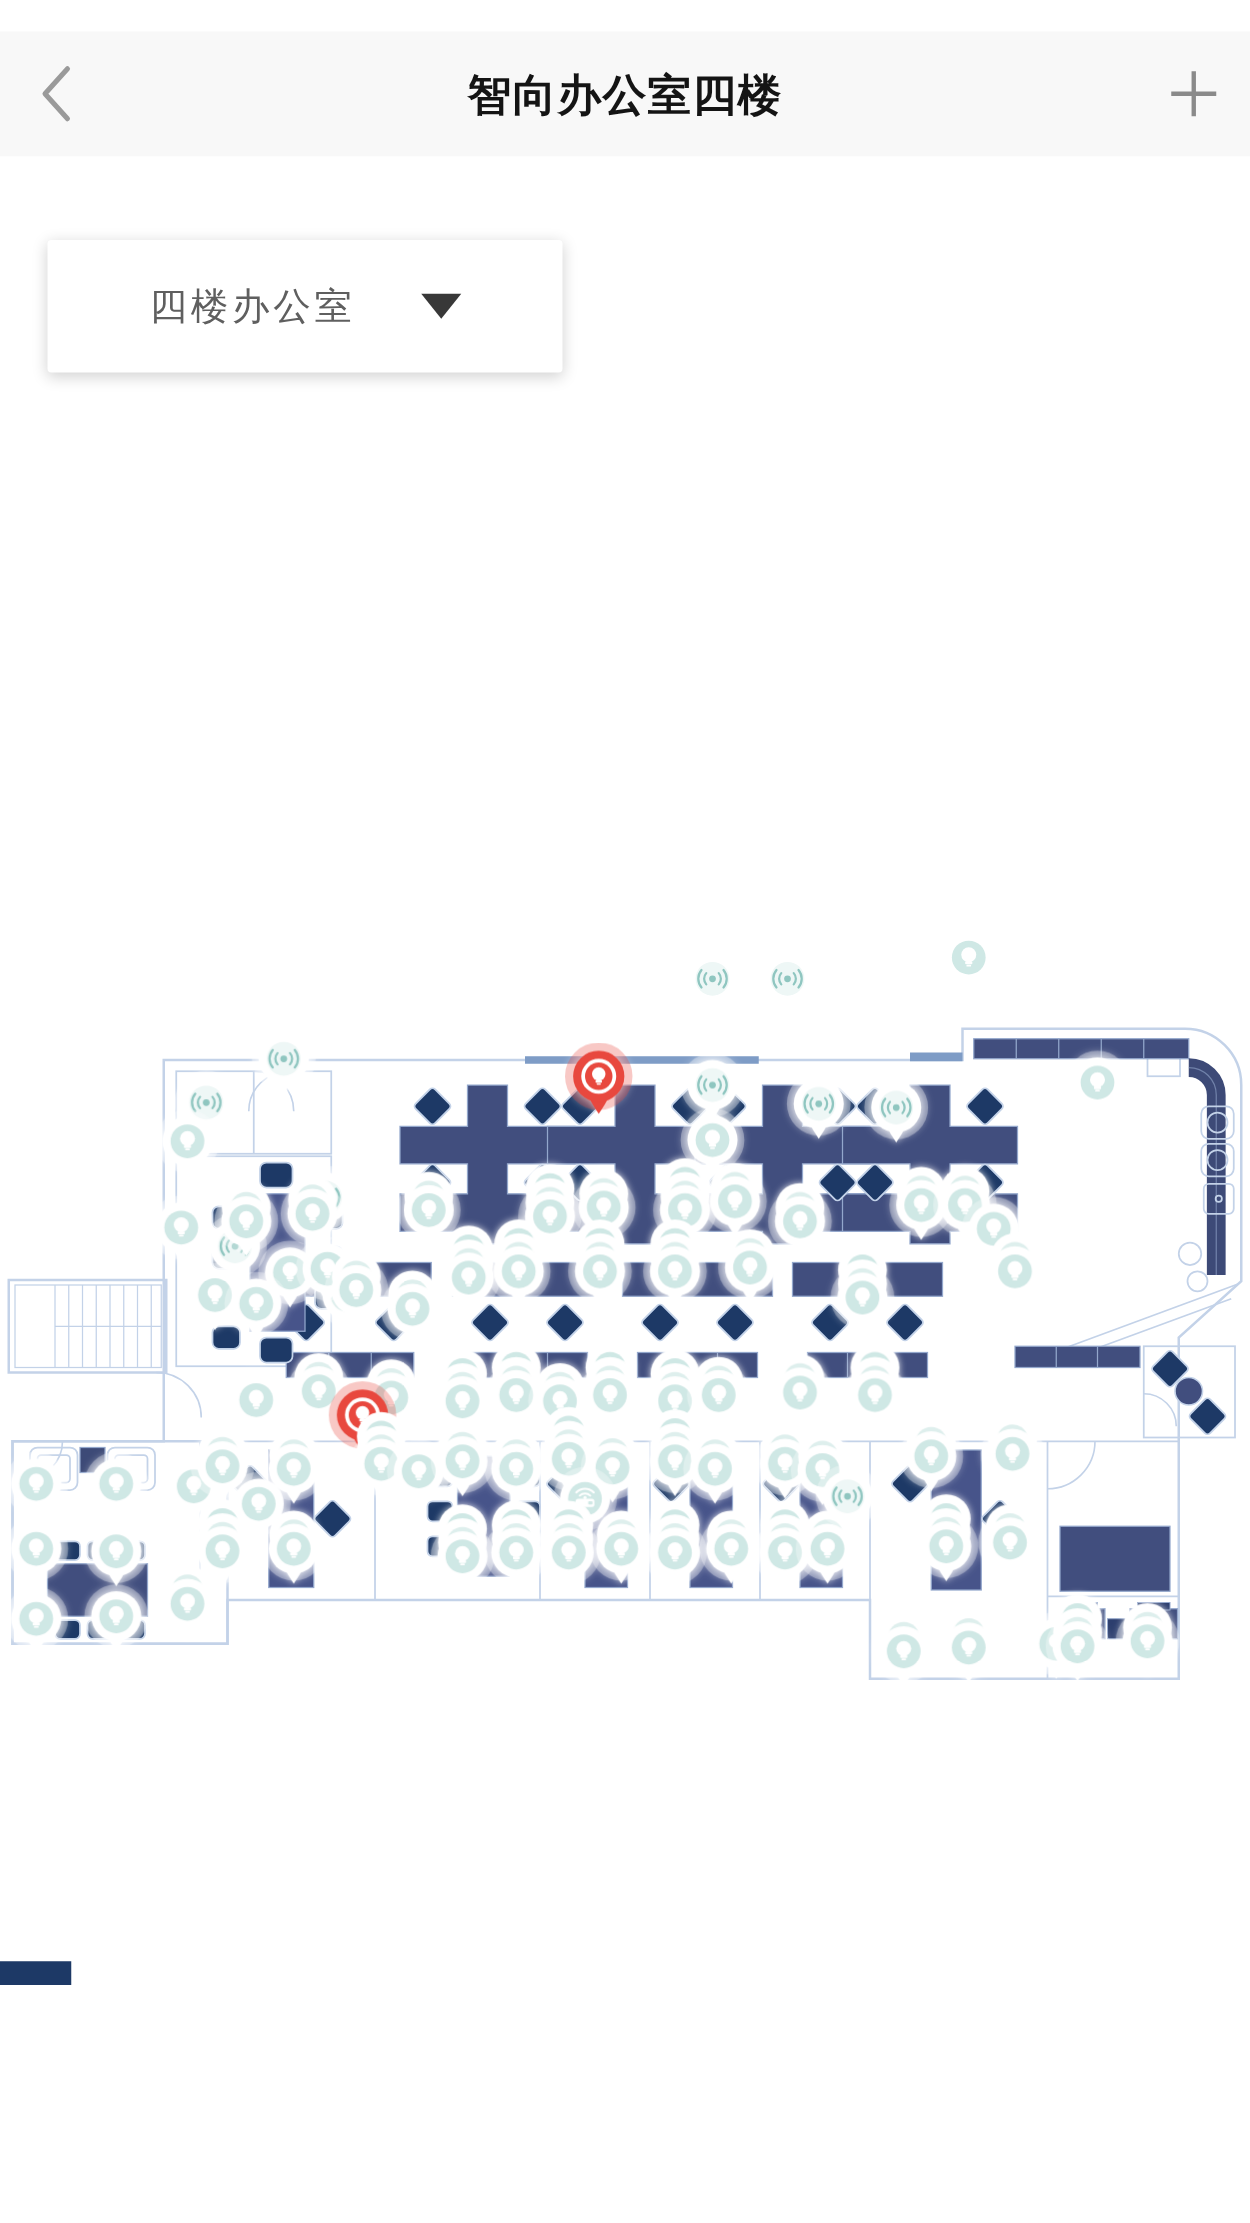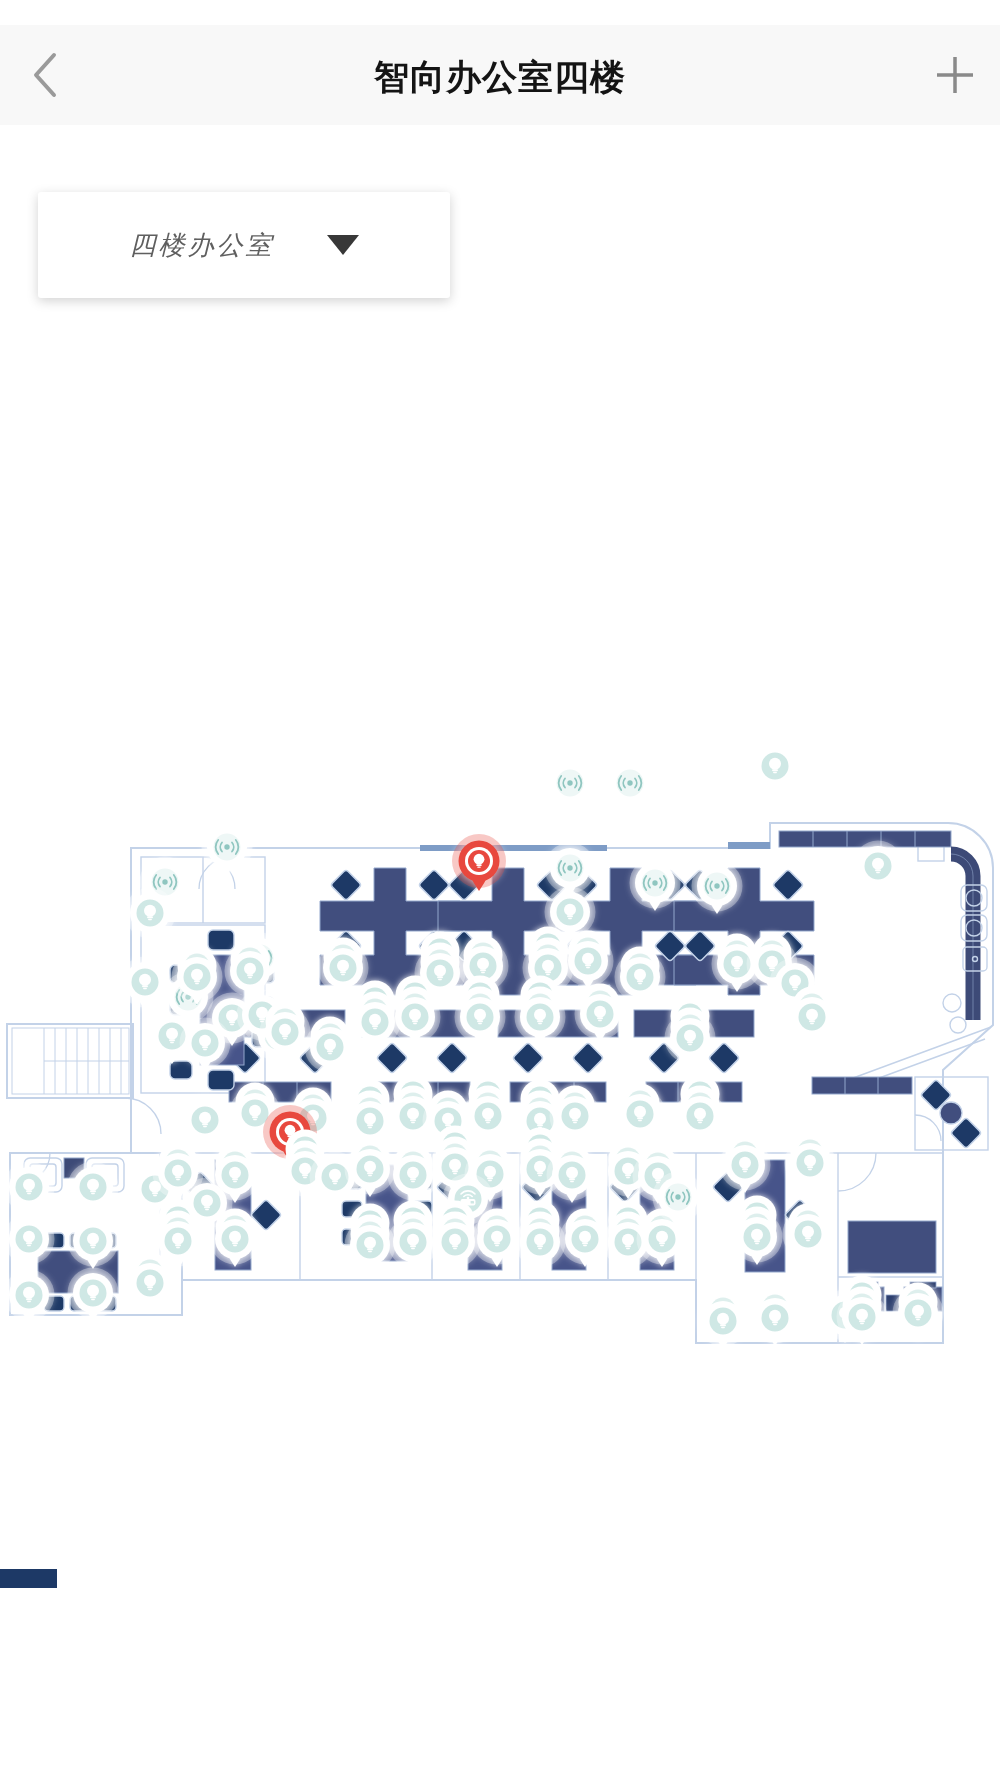--- a/index.html
+++ b/index.html
@@ -9,21 +9,21 @@
   .header{position:absolute;left:0;top:0;width:1000px;height:100px;background:#f8f8f8;}
   .header .title{position:absolute;left:0;top:0;width:100%;height:100px;line-height:104px;
        text-align:center;font-size:35px;font-weight:700;color:#141414;letter-spacing:1px;}
   .icon-btn{position:absolute;top:0;width:90px;height:100px;display:flex;align-items:center;justify-content:center;cursor:pointer;}
   .icon-btn.back{left:0;}
   .icon-btn.add{right:0;}
   
   .selector-card{position:absolute;left:38px;top:167px;width:412px;height:106px;background:#ffffff;
        border-radius:3px;box-shadow:0 3px 12px rgba(0,0,0,0.18);
        display:flex;align-items:center;justify-content:center;cursor:pointer;}
-  .selector-card .label{font-size:26px;color:#5f5f5f;letter-spacing:3px;font-style:italic;}
+  .selector-card .label{font-size:30px;color:#5f5f5f;letter-spacing:3px;}
   .caret-down{width:0;height:0;margin-left:52px;border-left:16px solid transparent;
        border-right:16px solid transparent;border-top:20px solid #383838;}
   
   .map-area{position:absolute;left:0;top:680px;width:1000px;height:648px;}
   .map-fragment{position:absolute;left:0;top:1544px;width:57px;height:19px;background:#1d3966;}
   .wall{stroke:#c3d2e8;stroke-width:2;fill:none;}
   .wall-thin{stroke:#c3d2e8;stroke-width:1.4;fill:none;}
   .desk{fill:#414e7e;stroke:#93a7cc;stroke-width:1;}
   .desk-light{fill:#47548a;stroke:#93a7cc;stroke-width:1;}
   .ch{fill:#1d3966;stroke:#c3d2e8;stroke-width:1.5;}

